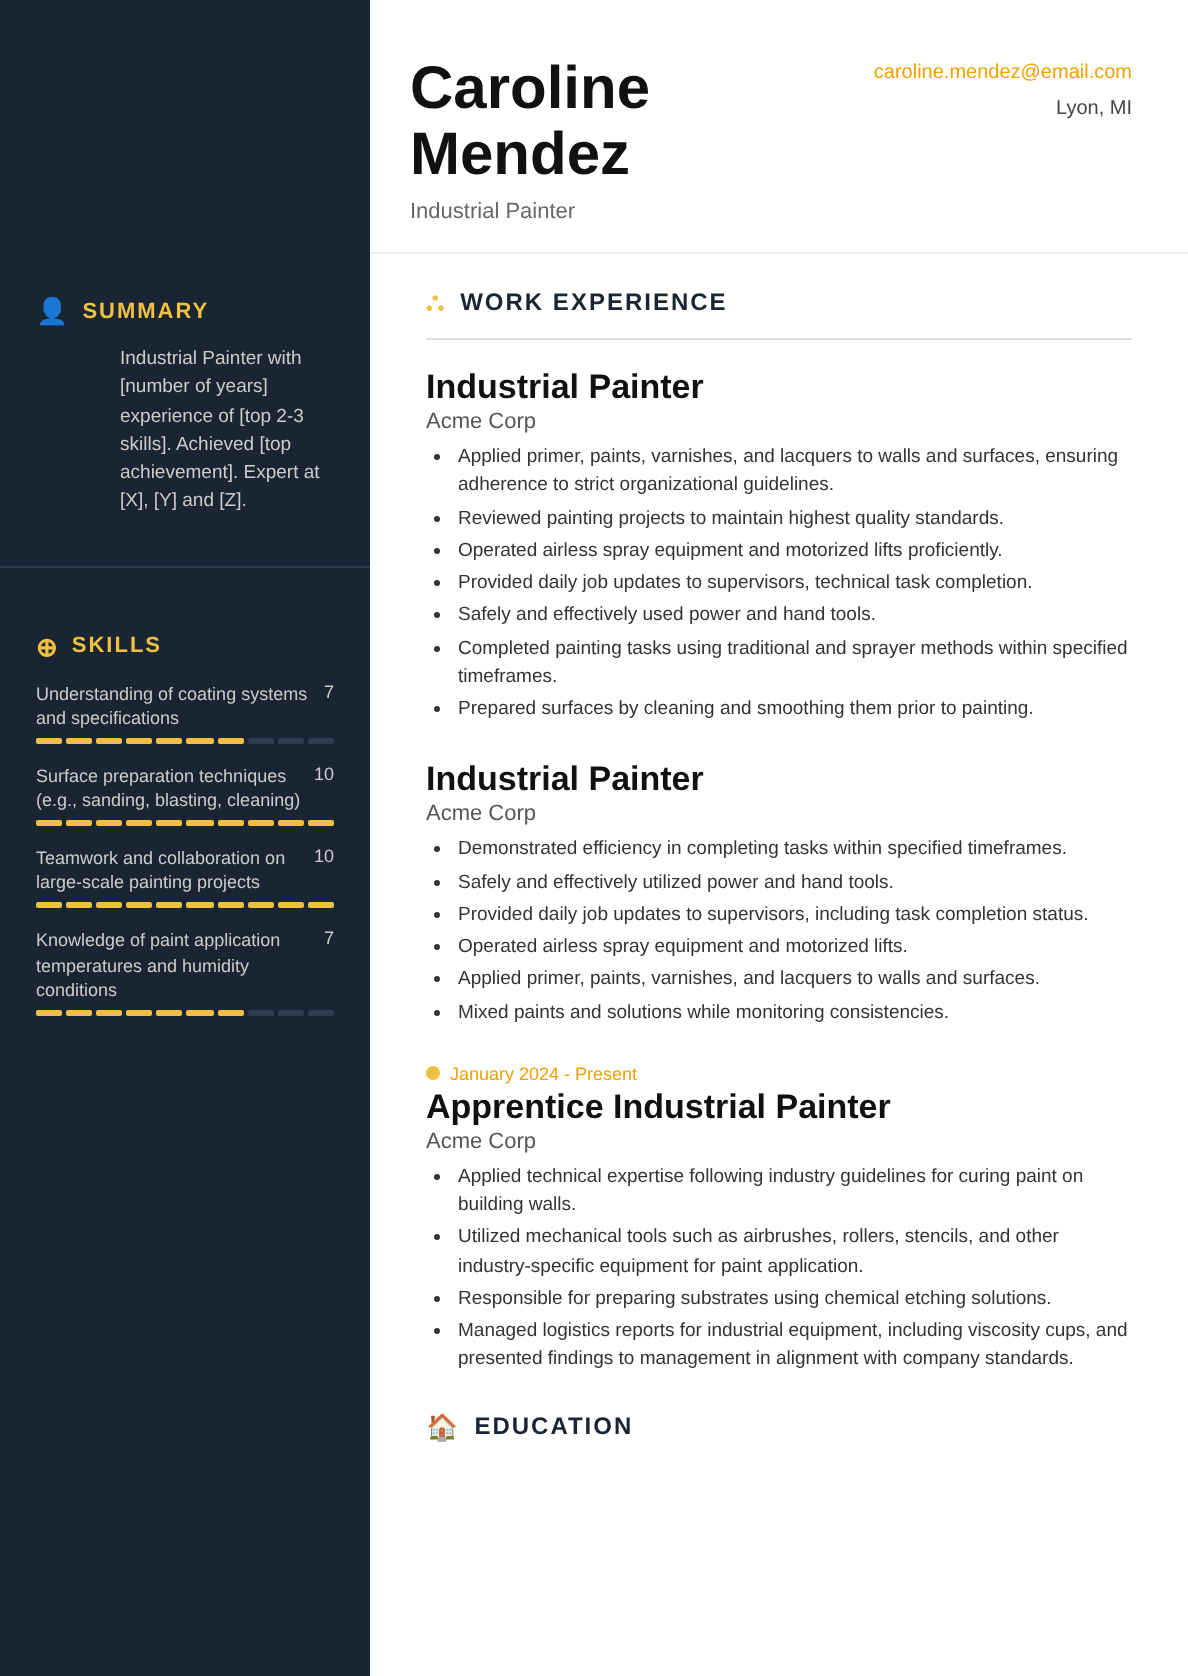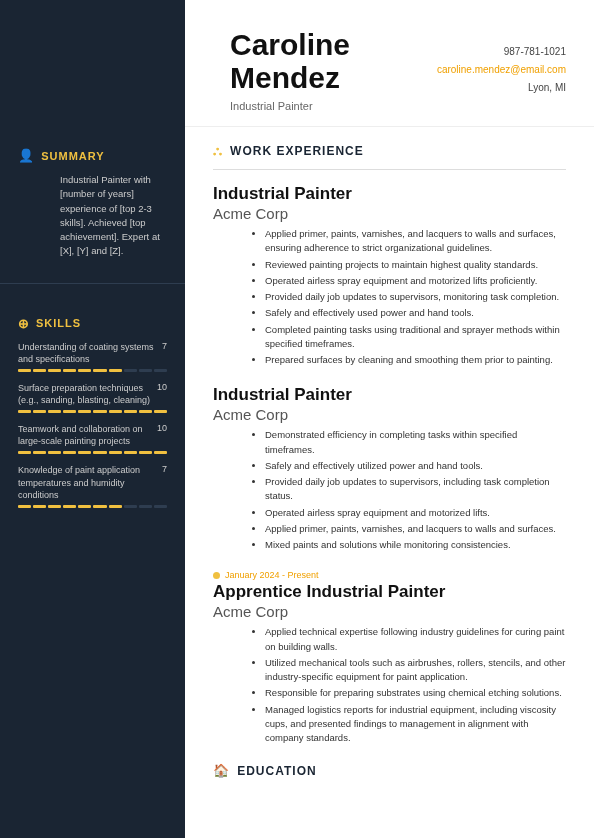--- a/index.html
+++ b/index.html
@@ -84,25 +84,25 @@
     .dot.filled { background: #f0c040; }
     .dot.empty { background: #2e3d50; }
 
     
     .main {
       flex: 1;
       background: #fff;
       padding: 0;
     }
     .main-header {
-      padding: 28px 28px 14px 45px;
+      padding: 28px 28px 14px 20px;
       border-bottom: 1px solid #eee;
       display: flex;
       justify-content: space-between;
-      align-items: center;
+      align-items: flex-start;
     }
     .header-name {
       font-size: 30px;
       font-weight: 800;
       color: #111;
       line-height: 1.1;
     }
     .header-title {
       font-size: 11px;
       color: #666;
@@ -161,34 +161,33 @@
       background: #f0c040;
       flex-shrink: 0;
     }
     .job-title {
       font-size: 17px;
       font-weight: 800;
       color: #111;
       margin-bottom: 1px;
     }
     .job-company {
-      font-size: 15px;
+      font-size: 11px;
       color: #555;
       margin-bottom: 5px;
     }
     .job-bullets {
       list-style: disc;
       padding-left: 16px;
     }
     .job-bullets li {
       font-size: 9.5px;
       color: #333;
       line-height: 1.5;
       margin-bottom: 2px;
-      margin-left: 36px;
     }
   </style>
 </head>
 <body>
 
 <div class="sidebar">
   <div class="sidebar-top"></div>
 
   <div class="sidebar-section">
     <div class="sidebar-section-title">
@@ -286,21 +285,20 @@
 
   <div class="main-header">
     <div>
       <div class="header-name">
         <span>Caroline</span><br>
         <span>Mendez</span>
       </div>
       <div class="header-title">Industrial Painter</div>
     </div>
     <div class="header-contact">
-      <div>987-781-1021</div>
       <div>
         <a href="mailto:caroline.mendez@email.com">caroline.mendez@email.com</a>
       </div>
       <div>Lyon, MI</div>
     </div>
   </div>
 
   <div class="main-body">
     <div class="section-title">
       <span class="icon">⛬</span>
@@ -309,21 +307,21 @@
     <hr class="section-divider">
 
     <div id="jobs-list">
         <div class="job-entry">
           <div class="job-title">Industrial Painter</div>
           <div class="job-company">Acme Corp</div>
           <ul class="job-bullets">
             <li>Applied primer, paints, varnishes, and lacquers to walls and surfaces, ensuring adherence to strict organizational guidelines.</li>
             <li>Reviewed painting projects to maintain highest quality standards.</li>
             <li>Operated airless spray equipment and motorized lifts proficiently.</li>
-            <li>Provided daily job updates to supervisors, monitoring task completion.</li>
+            <li>Provided daily job updates to supervisors, technical task completion.</li>
             <li>Safely and effectively used power and hand tools.</li>
             <li>Completed painting tasks using traditional and sprayer methods within specified timeframes.</li>
             <li>Prepared surfaces by cleaning and smoothing them prior to painting.</li>
           </ul>
         </div>
         <div class="job-entry">
           <div class="job-title">Industrial Painter</div>
           <div class="job-company">Acme Corp</div>
           <ul class="job-bullets">
             <li>Demonstrated efficiency in completing tasks within specified timeframes.</li>

